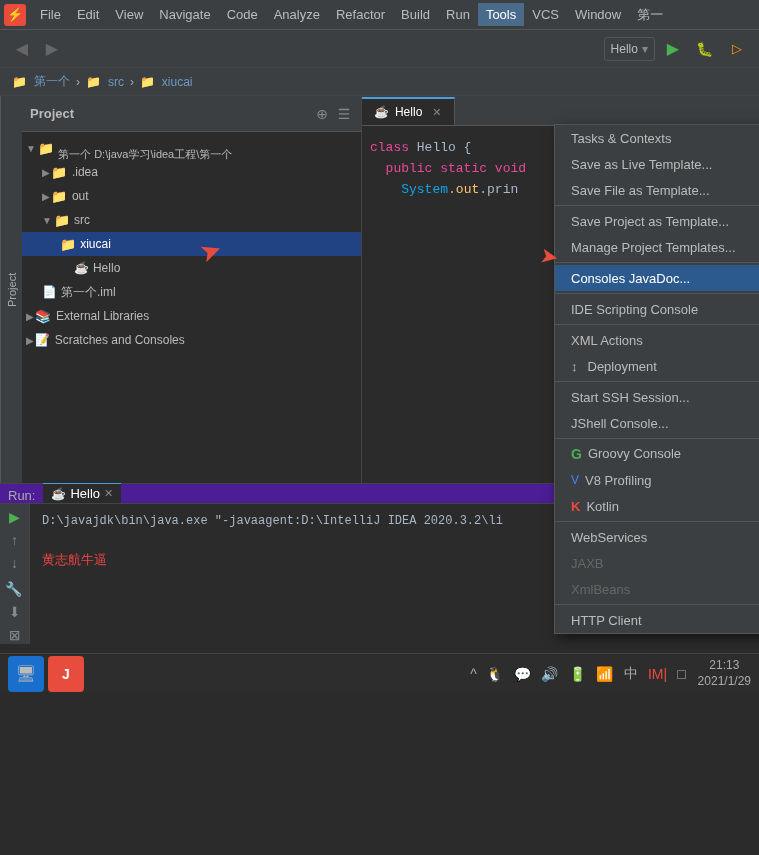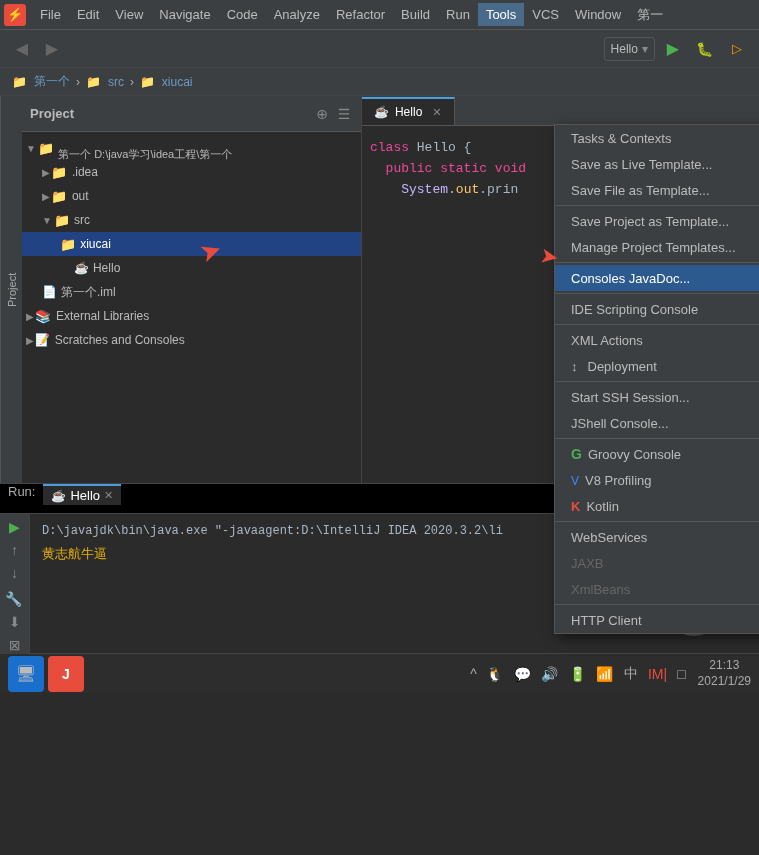--- a/index.html
+++ b/index.html
@@ -149,21 +149,21 @@
     }
     .editor-content {
       padding: 12px 8px;
       font-family: 'Courier New', monospace;
       font-size: 13px;
       color: #a9b7c6;
       line-height: 1.6;
     }
     .kw { color: #ec4899; }
     .fn { color: #ffc66d; }
-    .sys { color: #c4b5fd; }
+    .sys { color: #0ea5e9; }
     .dropdown-menu {
       position: absolute;
       top: 28px;
       left: 554px;
       width: 240px;
       background: #3c3f41;
       border: 1px solid #555;
       box-shadow: 4px 4px 12px rgba(0,0,0,0.6);
       z-index: 100;
       pointer-events: all;
@@ -178,21 +178,21 @@
       color: #bbbbbb;
       justify-content: space-between;
     }
     .dropdown-item.highlighted { background: #2d5a8e; color: white; }
     .dropdown-item.disabled { color: #666; cursor: default; }
     .dropdown-sep {
       height: 1px;
       background: #555;
       margin: 2px 0;
     }
-    .dropdown-item-left { display: flex; align-items: flex-end; gap: 6px; }
+    .dropdown-item-left { display: flex; align-items: flex-start; gap: 6px; }
     .item-icon-g { color: #4CAF50; font-size: 14px; font-weight: bold; }
     .item-icon-v { color: #3a86ff; font-size: 12px; }
     .item-icon-k { color: #e74c3c; font-size: 13px; font-weight: bold; }
 
     
     .toolbar {
       height: 38px;
       background: #3c3f41;
       display: flex;
       align-items: center;
@@ -220,24 +220,24 @@
       border-radius: 3px;
     }
 
     
     .run-panel {
       height: 170px;
       background: #2b2b2b;
       border-top: 1px solid #444;
     }
     .run-panel-tabs {
-      height: 30px;
-      background: #000000;
-      display: flex;
-      align-items: flex-start;
+      height: 20px;
+      background: #4c1d95;
+      display: flex;
+      align-items: flex-end;
       padding: 0 8px;
       border-bottom: 1px solid #444;
     }
     .run-label {
       color: #aaa;
       font-size: 13px;
       margin-right: 8px;
     }
     .run-tab {
       display: flex; align-items: center; gap: 4px;
@@ -628,21 +628,21 @@
     <div class="run-side-buttons">
       <div class="run-side-btn active">▶</div>
       <div class="run-side-btn">↑</div>
       <div class="run-side-btn">↓</div>
       <div class="run-side-btn" style="margin-top:4px;">🔧</div>
       <div class="run-side-btn">⬇</div>
       <div class="run-side-btn">⊠</div>
     </div>
     <div class="run-text-area">
       <div style="font-size:12px; color:#a9b7c6; white-space:nowrap; overflow:hidden;">D:\javajdk\bin\java.exe "-javaagent:D:\IntelliJ IDEA 2020.3.2\li</div>
-      <div style="color:#eab308; margin-top:4px;">黄志航牛逼</div>
+      <div style="color:#ef4444; margin-top:20px;">黄志航牛逼</div>
     </div>
     <div class="run-right-panel">
       <div class="speed-indicator">
         <span class="speed-up">▲ 0.1 K/s</span>
         <span class="speed-down">▼ 0.6 K/s</span>
       </div>
       <div class="circle-gauge">
         <div class="circle-gauge-inner">
           <span>50%</span>
         </div>

